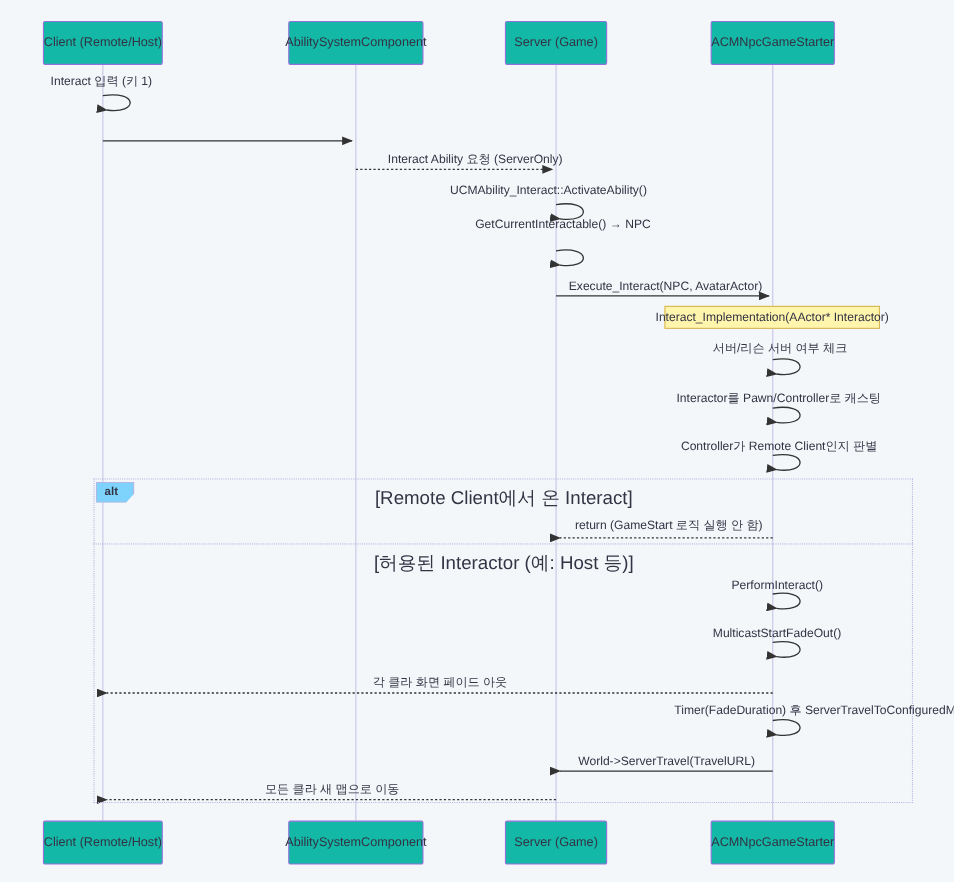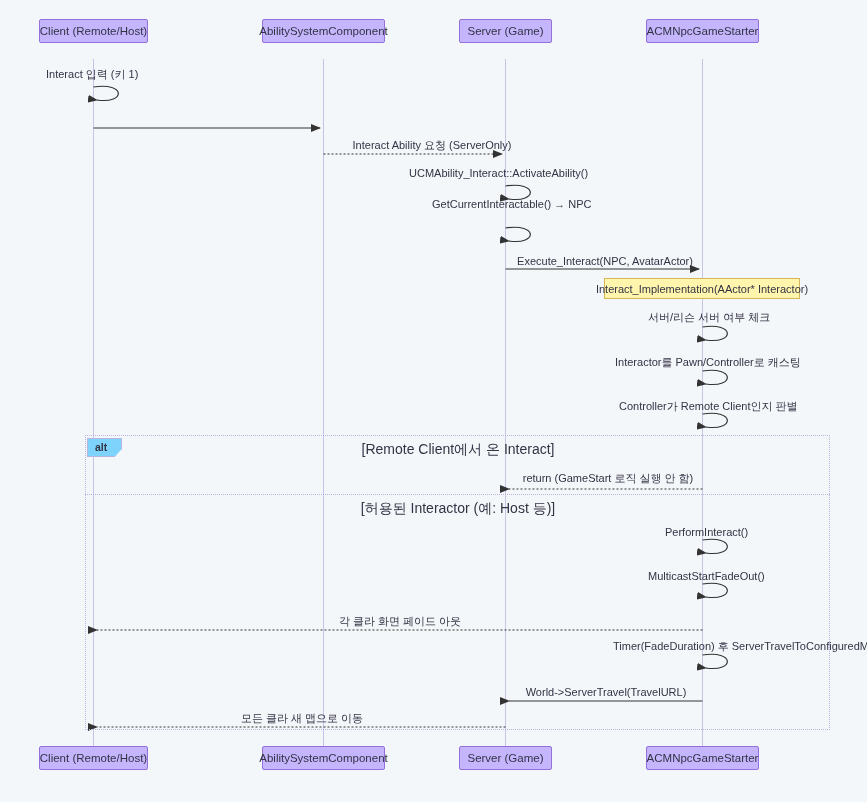--- a/index.html
+++ b/index.html
@@ -26,24 +26,24 @@
     left: 0; top: 0;
     width: 867px;
     height: 802px;
     pointer-events: none;
   }
 
   
   .participant {
     position: absolute;
     box-sizing: border-box;
-    background: #c4b5fd;
+    background: #14b8a6;
     border: 1px solid #9370DB;
     border-radius: 2px;
-    height: 24px;
+    height: 40px;
     display: flex;
     align-items: center;
     justify-content: center;
     font-size: 11.5px;
     color: #333344;
     white-space: nowrap;
   }
   
   .msg-label {
     position: absolute;
@@ -73,21 +73,21 @@
     border: 1px solid #b9b4e0;
     font-size: 10.5px;
     color: #333344;
     padding: 3px 14px 3px 7px;
     line-height: 11px;
     font-weight: bold;
     clip-path: polygon(0 0, 100% 0, 100% 55%, 78% 100%, 0 100%);
   }
   .alt-cond {
     position: absolute;
-    font-size: 14px;
+    font-size: 17px;
     color: #333344;
     white-space: nowrap;
     transform: translateX(-50%);
   }
 
   
   .note-box {
     position: absolute;
     box-sizing: border-box;
     background: #fff5ad;

